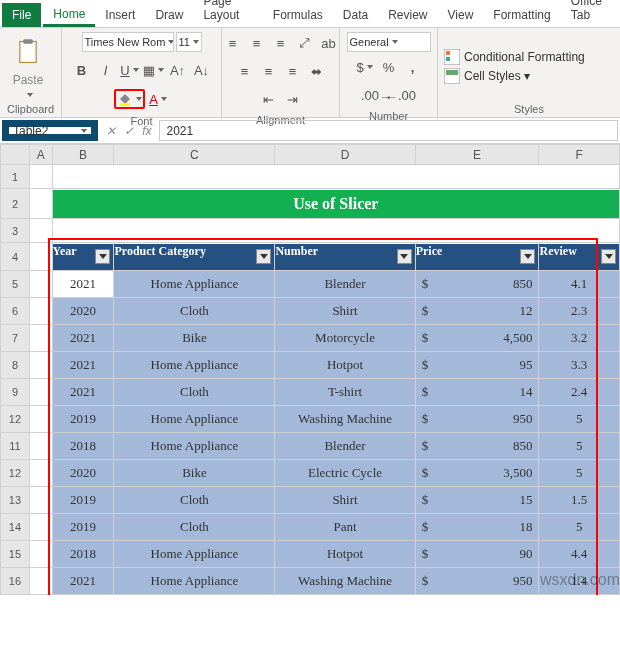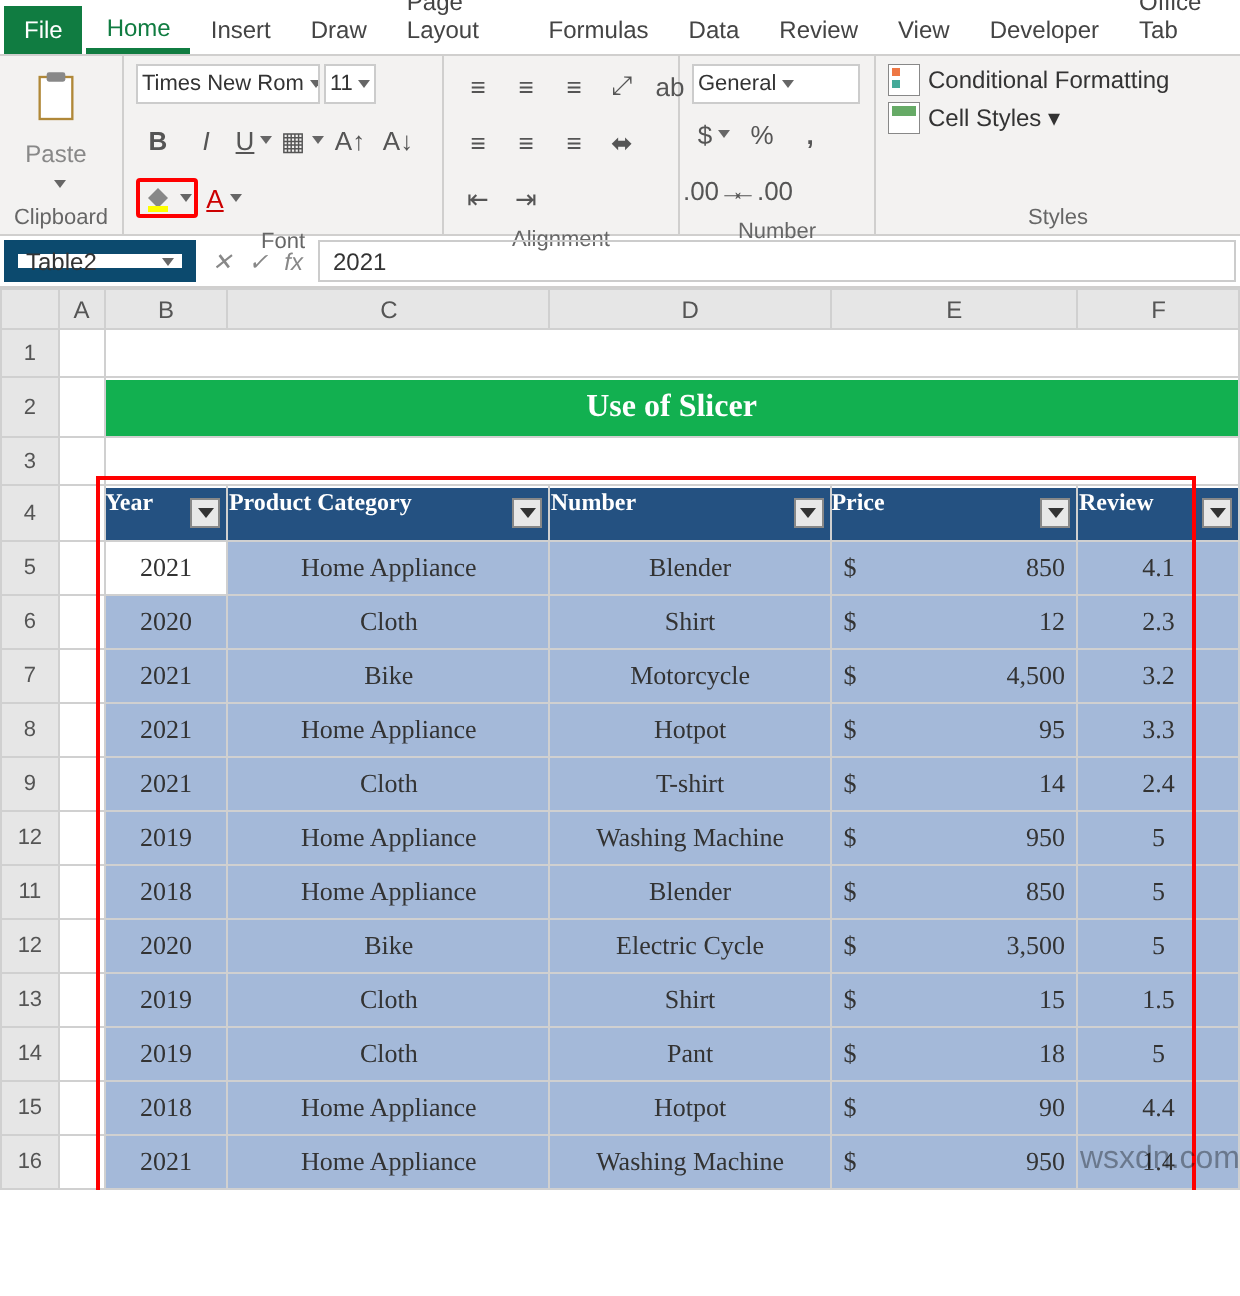--- a/index.html
+++ b/index.html
@@ -20,21 +20,21 @@
   
   .tabs { height: 28px; background: #fff; display: flex; align-items: flex-end; border-bottom: 1px solid #d0cfce; }
   .tab { padding: 5px 10px 5px; color: #444; cursor: pointer; }
   .tab.file { background: #107c41; color: white; margin: 0 2px; }
   .tab.active { border-bottom: 3px solid #107c41; color: #107c41; padding-bottom: 3px; }
   
   
   .ribbon { height: 90px; background: var(--ribbon-bg); display: flex; border-bottom: 1px solid #d0cfce; }
   .group { border-right: 1px solid #d0cfce; padding: 4px 6px 2px; display: flex; flex-direction: column; justify-content: space-between; }
   .group-label { font-size: 11px; color: #666; text-align: center; padding-top: 2px; }
-  .group-body { flex: 1; display: flex; align-items: flex-start; gap: 4px; }
+  .group-body { flex: 1; display: flex; align-items: center; gap: 4px; }
   .big-btn { width: 44px; height: 64px; display:flex; flex-direction:column; align-items:center; justify-content:space-between; padding:2px; color:#888; }
   .paste-svg { width: 28px; height: 30px; }
   .font-row { display:flex; gap:2px; align-items:center; margin-bottom:3px;}
   .combo { border:1px solid #ccc; background:#fff; font-size:11px; height:20px; display:flex; align-items:center; padding:0 2px; }
   .fname { width:92px; overflow:hidden; white-space:nowrap; }
   .fsize { width:26px; }
   .sq { width:22px; height:22px; display:flex; align-items:center; justify-content:center; color:#555; font-size:13px;}
   .fill-highlight { border: 2px solid red; border-radius:2px; padding:0 1px; display:flex; align-items:center; }
   .styles-list { display:flex; flex-direction:column; gap:3px; }
   .styles-item { display:flex; align-items:center; gap:4px; font-size:12px; color:#333; }
@@ -75,21 +75,21 @@
 <div class="tabs">
   <div class="tab file">File</div>
   <div class="tab active">Home</div>
   <div class="tab">Insert</div>
   <div class="tab">Draw</div>
   <div class="tab">Page Layout</div>
   <div class="tab">Formulas</div>
   <div class="tab">Data</div>
   <div class="tab">Review</div>
   <div class="tab">View</div>
-  <div class="tab">Developer</div>
+  <div class="tab">Formatting</div>
   <div class="tab">Office Tab</div>
 </div>
 
 <div class="ribbon">
 
   <div class="group" style="width:62px">
     <div class="group-body">
       <div class="big-btn">
         <svg class="paste-svg" viewBox="0 0 24 24">
             <rect x="5" y="3" width="14" height="18" fill="#fff" stroke="#b08838"></rect>

